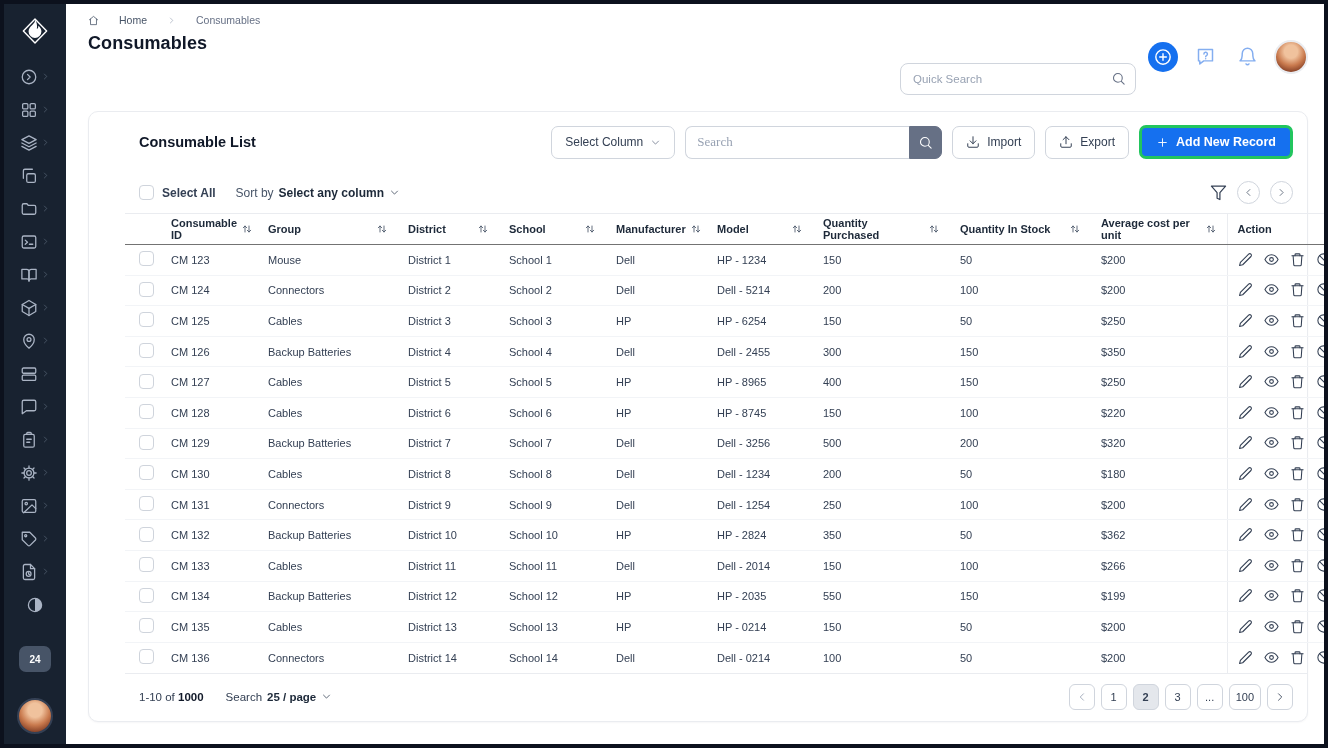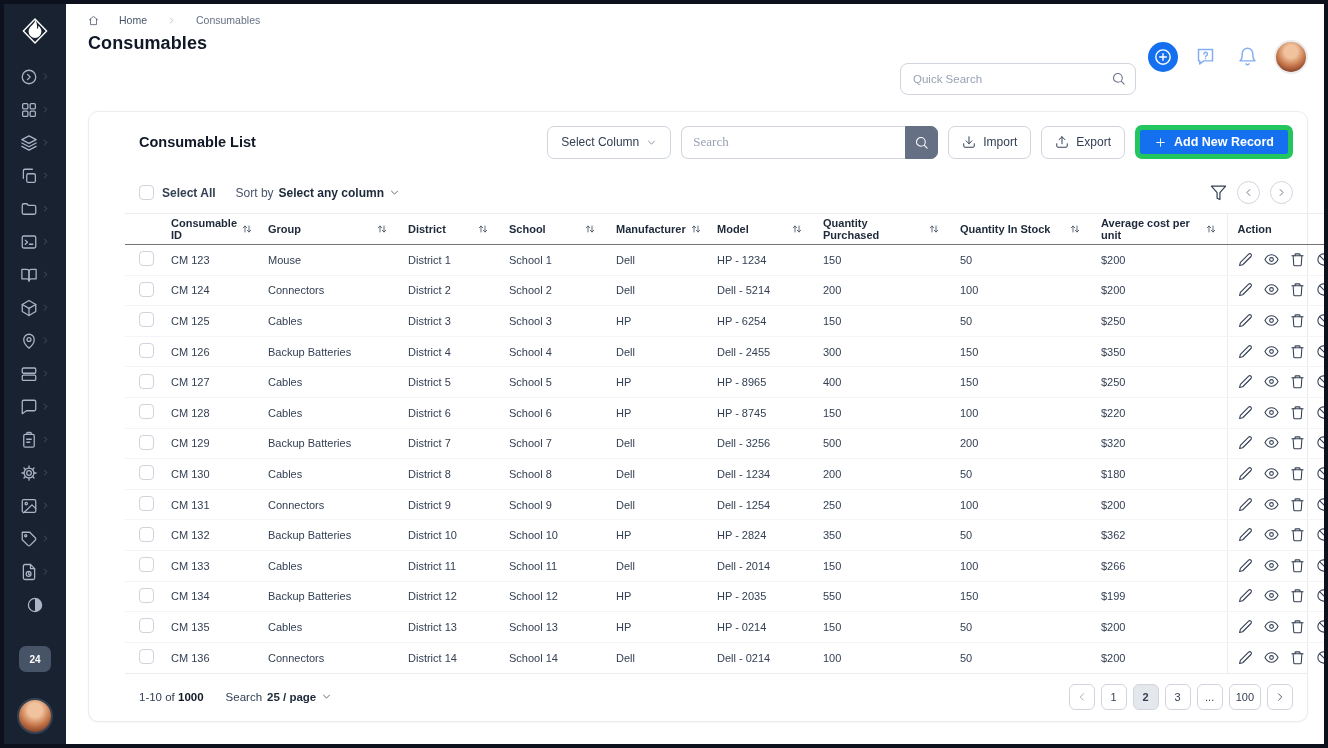--- a/index.html
+++ b/index.html
@@ -44,21 +44,21 @@
   .card-title { font-size:14.5px; font-weight:700; color:#101828; }
   .controls { display:flex; align-items:center; gap:10px; }
   .btn { height:33px; display:inline-flex; align-items:center; gap:7px; border:1px solid #d0d5dd; background:#fff; border-radius:7px; padding:0 13px; font-size:12px; color:#344054; font-family:inherit; cursor:pointer; font-weight:500; }
   .btn svg { width:14px; height:14px; }
   .btn .dd { width:11px; height:11px; color:#667085; }
   .search-group { display:flex; align-items:stretch; }
   .search-group input { width:224px; height:33px; border:1px solid #d0d5dd; border-right:none; border-radius:7px 0 0 7px; padding:0 11px; font-size:13px; color:#344054; outline:none; font-family:Liberation Serif, serif; }
   .search-group input::placeholder { color:#98a2b3; }
   .search-go { width:33px; height:33px; background:#667085; border:1px solid #667085; border-radius:0 7px 7px 0; display:flex; align-items:center; justify-content:center; color:#fff; cursor:pointer; }
   .search-go svg { width:15px; height:15px; }
-  .btn-primary { height:34px; background:#1570ef; border:5px solid #22c55e; color:#fff; font-weight:600; font-size:12.5px; border-radius:7px; padding:0 14px; display:inline-flex; align-items:center; gap:7px; cursor:pointer; font-family:inherit; }
+  .btn-primary { height:34px; background:#1570ef; border:3px solid #22c55e; color:#fff; font-weight:600; font-size:12.5px; border-radius:7px; padding:0 14px; display:inline-flex; align-items:center; gap:7px; cursor:pointer; font-family:inherit; }
   .btn-primary svg { width:13px; height:13px; }
 
   .subtoolbar { display:flex; align-items:center; justify-content:space-between; padding:9px 14px; }
   .st-left { display:flex; align-items:center; gap:20px; }
   .chk { width:15px; height:15px; appearance:none; border:1.4px solid #cfd4dc; border-radius:4px; background:#fff; cursor:pointer; }
   .select-all { display:flex; align-items:center; gap:8px; font-size:12px; font-weight:700; color:#344054; cursor:pointer; }
   .sort-by { display:flex; align-items:center; gap:5px; font-size:12px; color:#475467; cursor:pointer; }
   .sort-by b { color:#1d2939; font-weight:700; }
   .sort-by svg { width:11px; height:11px; color:#344054; }
   .st-right { display:flex; align-items:center; gap:10px; }

